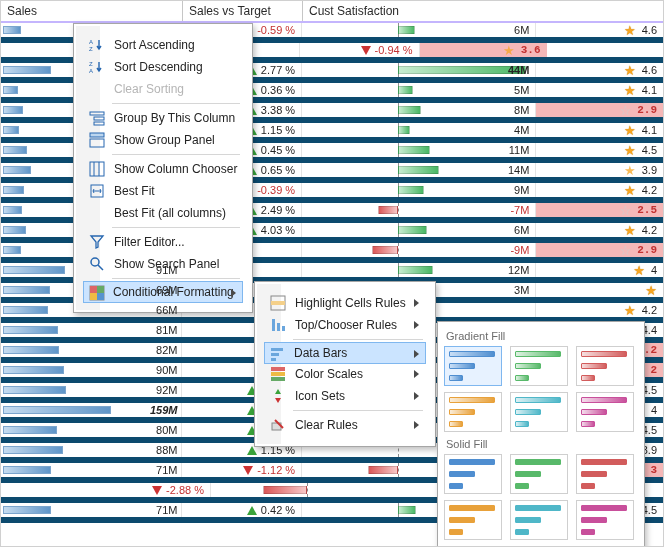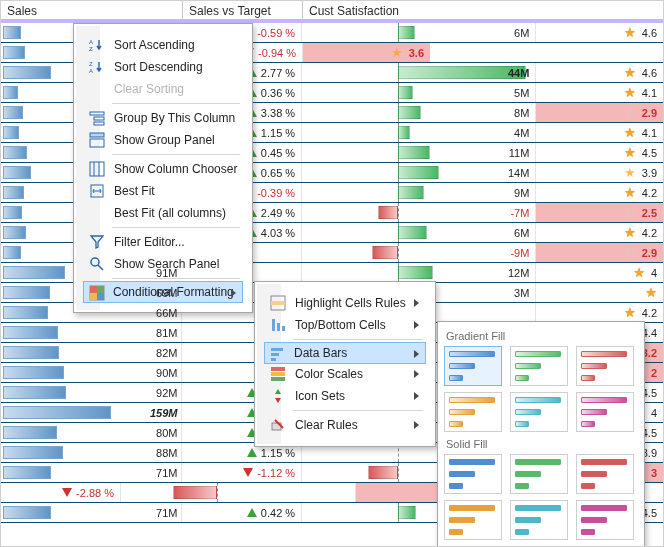--- a/index.html
+++ b/index.html
@@ -13,40 +13,41 @@
     height: 547px;
     overflow: hidden;
     position: relative;
     border: 1px solid #d0d0d0;
   }
   
   .hdr {
     display: flex;
     height: 22px;
     background: #fff;
-    border-bottom: 4px solid #c4b5fd;
+    border-bottom: 2px solid #c4b5fd;
   }
   .hdr-cell {
     border-right: 1px solid #c6c6c6;
     padding: 3px 6px;
     font-size: 12px;
     color: #2b2b2b;
     white-space: nowrap;
     overflow: hidden;
   }
   .col-sales  { width: 182px; }
   .col-svt    { width: 120px; }
   .col-profit { width: 235px; }
   .col-cust   { width: 127px; border-right: 0; }
   
   .grid-body { }
   .row {
     display: flex;
     height: 20px;
-    border-bottom: 1px solid #0c4a6e;
+    border-bottom: 6px solid #0c4a6e;
+    justify-content: center;
   }
   .cell {
     border-right: 1px solid #e4e4e4;
     position: relative;
     overflow: hidden;
   }
   
   .cell.sales {
     width: 182px;
     display: flex;
@@ -112,21 +113,21 @@
     justify-content: flex-end;
     padding-right: 6px;
     gap: 6px;
   }
   .cust.bad { background: #f5b8b8; }
   .star { font-size: 13px; line-height: 1; }
   .star.full { color:#f6a623; text-shadow:0 0 1px #b9770e; }
   .star.half { color:#f6a623; opacity:.75; }
   .star.empty{ color:#cfcfcf; }
   .cust-val { font-size:11px; }
-  .cust-val.bad { color:#c33131; font-weight:700; }
+  .cust-val.bad { color:#c33131; font-weight:700;font-family:Liberation Mono, monospace; }
 
   
   .menu {
     position: absolute;
     background: #fff;
     border: 1px solid #a6a6a6;
     box-shadow: 2px 3px 6px rgba(0,0,0,0.25);
     padding: 10px;
   }
   .menu .icon-strip {
@@ -744,21 +745,21 @@
   </div>
 
   <div class="mi">
     <span class="ico">
       <svg class="ic" viewBox="0 0 16 16">
           <rect x="2" y="2" width="3" height="12" fill="#6aa6dd"></rect>
           <rect x="7" y="6" width="3" height="8" fill="#6aa6dd"></rect>
           <rect x="12" y="9" width="3" height="5" fill="#6aa6dd"></rect>
         </svg>
     </span>
-    <span>Top/Bottom Cells</span>
+    <span>Top/Chooser Rules</span>
     <span class="sub-arrow"></span>
   </div>
 
   <div class="sep"></div>
 
   <div class="mi hover">
     <span class="ico">
       <svg class="ic" viewBox="0 0 16 16">
           <rect x="1" y="2" width="12" height="3" fill="#6aa6dd"></rect>
           <rect x="1" y="7" width="8" height="3" fill="#6aa6dd"></rect>

